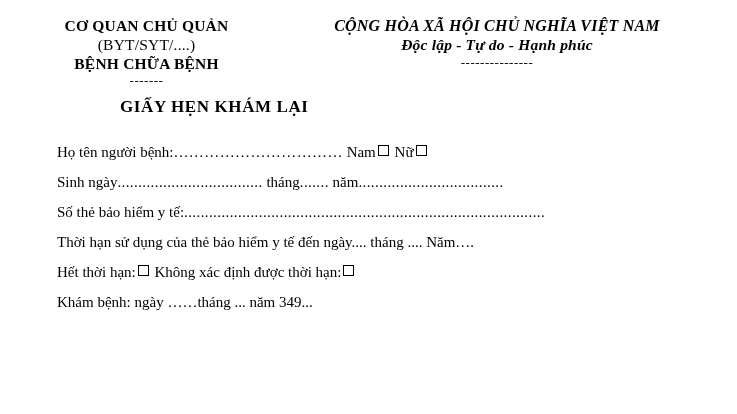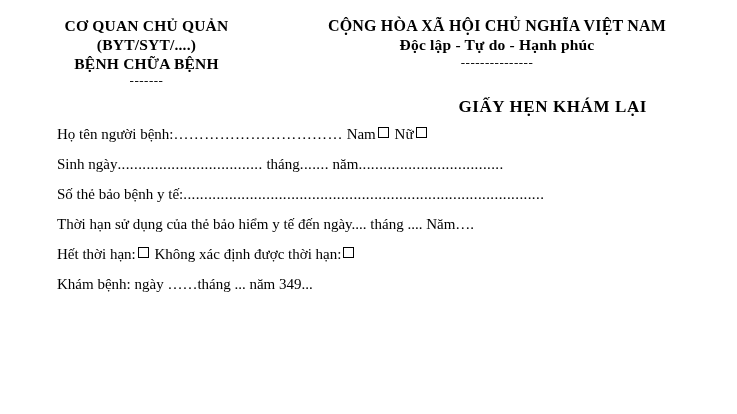--- a/index.html
+++ b/index.html
@@ -34,29 +34,30 @@
     width: 285px;
     text-align: center;
     padding-left: 8px;
     box-sizing: border-box;
   }
   .header-right {
     flex: 1;
     text-align: center;
     padding-right: 28px;
     box-sizing: border-box;
+    font-style: italic;
   }
   .hdr-line {
     font-size: 15.5px;
     line-height: 19px;
     font-weight: bold;
     letter-spacing: 0.2px;
   }
   .hdr-line.normal {
-    font-weight: bold;
+    font-weight: normal;
     text-align: center;
   }
   .hdr-line.big {
     font-size: 16px;
   }
   .dashes {
     font-size: 13px;
     line-height: 16px;
     letter-spacing: 0.5px;
   }
@@ -75,31 +76,31 @@
     line-height: 20px;
   }
   .so-dots {
     font-style: normal;
     letter-spacing: 1px;
   }
 
   
   .doc-title {
     margin-top: 8px;
-    text-align: right;
+    text-align: left;
     font-size: 17px;
     font-weight: bold;
     letter-spacing: 0.6px;
     padding-left: 120px;
     padding-right: 90px;
   }
 
   
   .body-block {
-    margin-top: 8px;
+    margin-top: 26px;
     padding-left: 57px;
     padding-right: 18px;
   }
   .form-line {
     font-size: 15px;
     line-height: 19px;
     margin-bottom: 11px;
     white-space: nowrap;
     overflow: hidden;
   }
@@ -146,21 +147,21 @@
     </div>
 
     <div class="form-line">
       <span>Sinh ngày</span><span class="dot-fill">...................................</span>
       <span>tháng</span><span class="dot-fill">.......</span>
       <span>năm</span><span class="dot-fill">...................................</span>
     </div>
 
 
     <div class="form-line">
-      <span>Số thẻ bảo bệnh y tế:</span><span class="dot-fill">.......................................................................................</span>
+      <span>Số thẻ bảo hiểm y tế:</span><span class="dot-fill">.......................................................................................</span>
     </div>
 
     <div class="form-line">Thời hạn sử dụng của thẻ bảo hiểm y tế đến ngày.... tháng .... Năm….</div>
 
     <div class="form-line">
       <span>Hết thời hạn:</span><span class="chk"></span>
       <span>Không xác định được thời hạn:</span><span class="chk"></span>
     </div>
 
     <div class="form-line">Khám bệnh: ngày ……tháng ... năm 349...</div>

